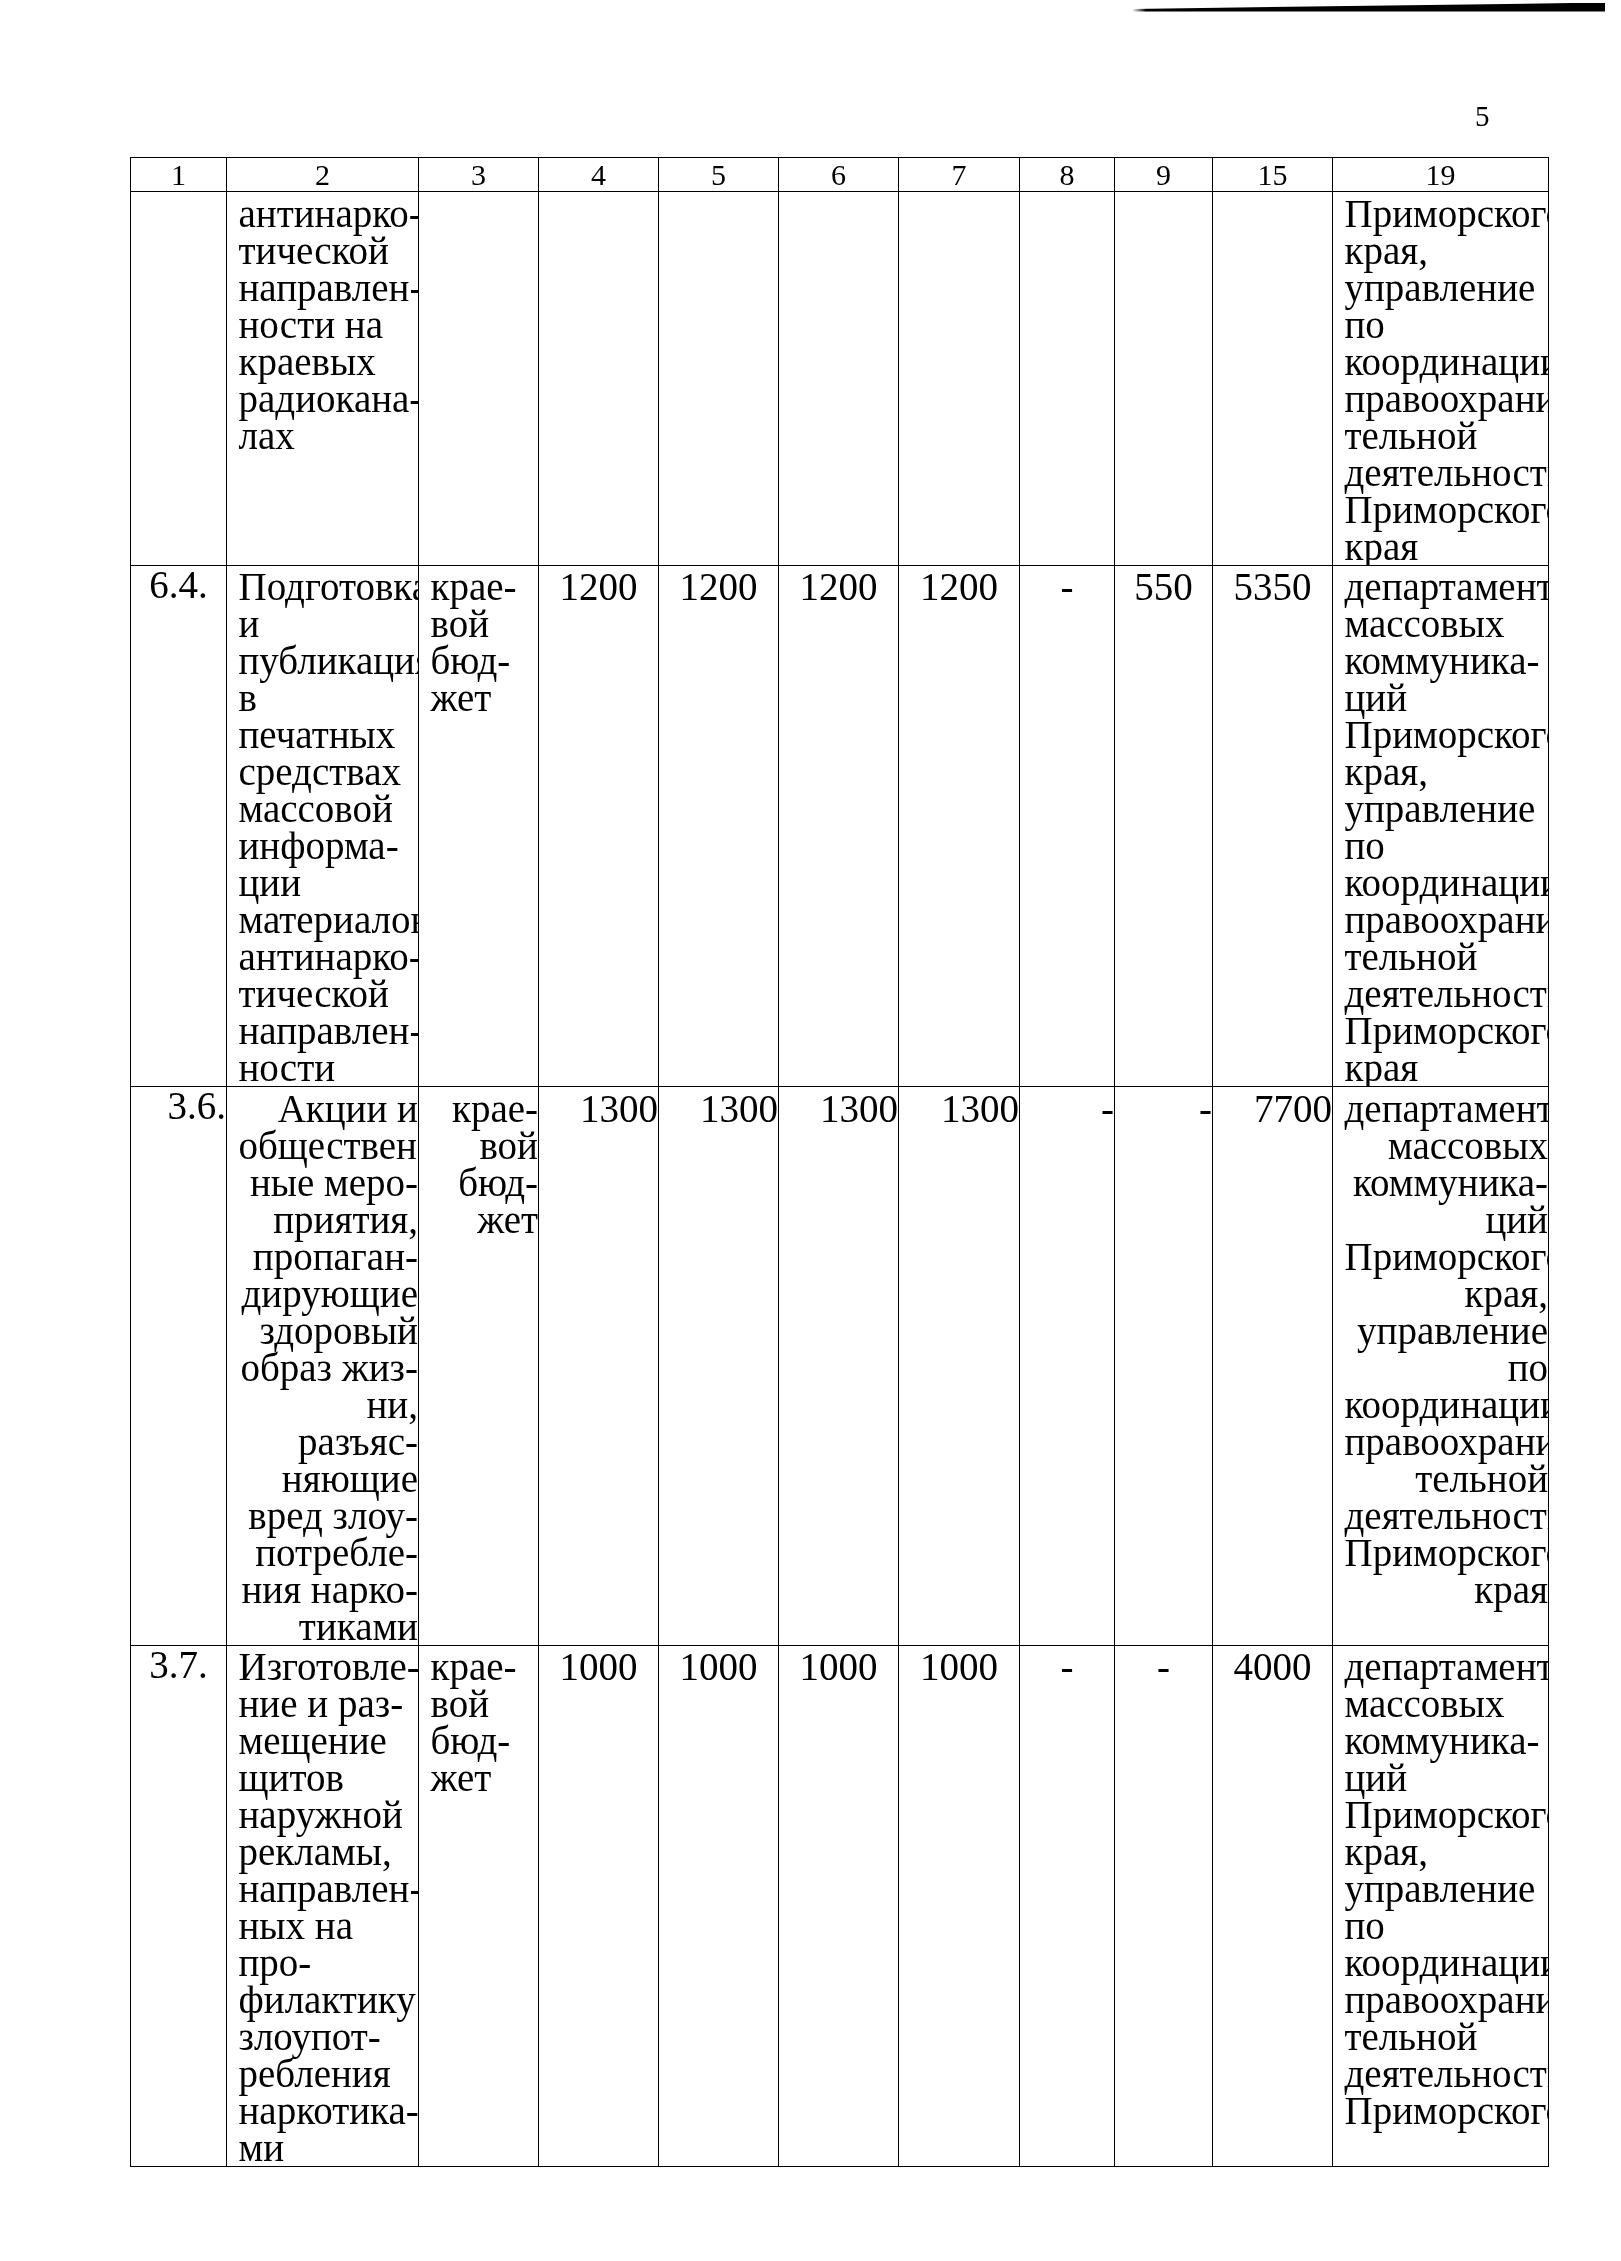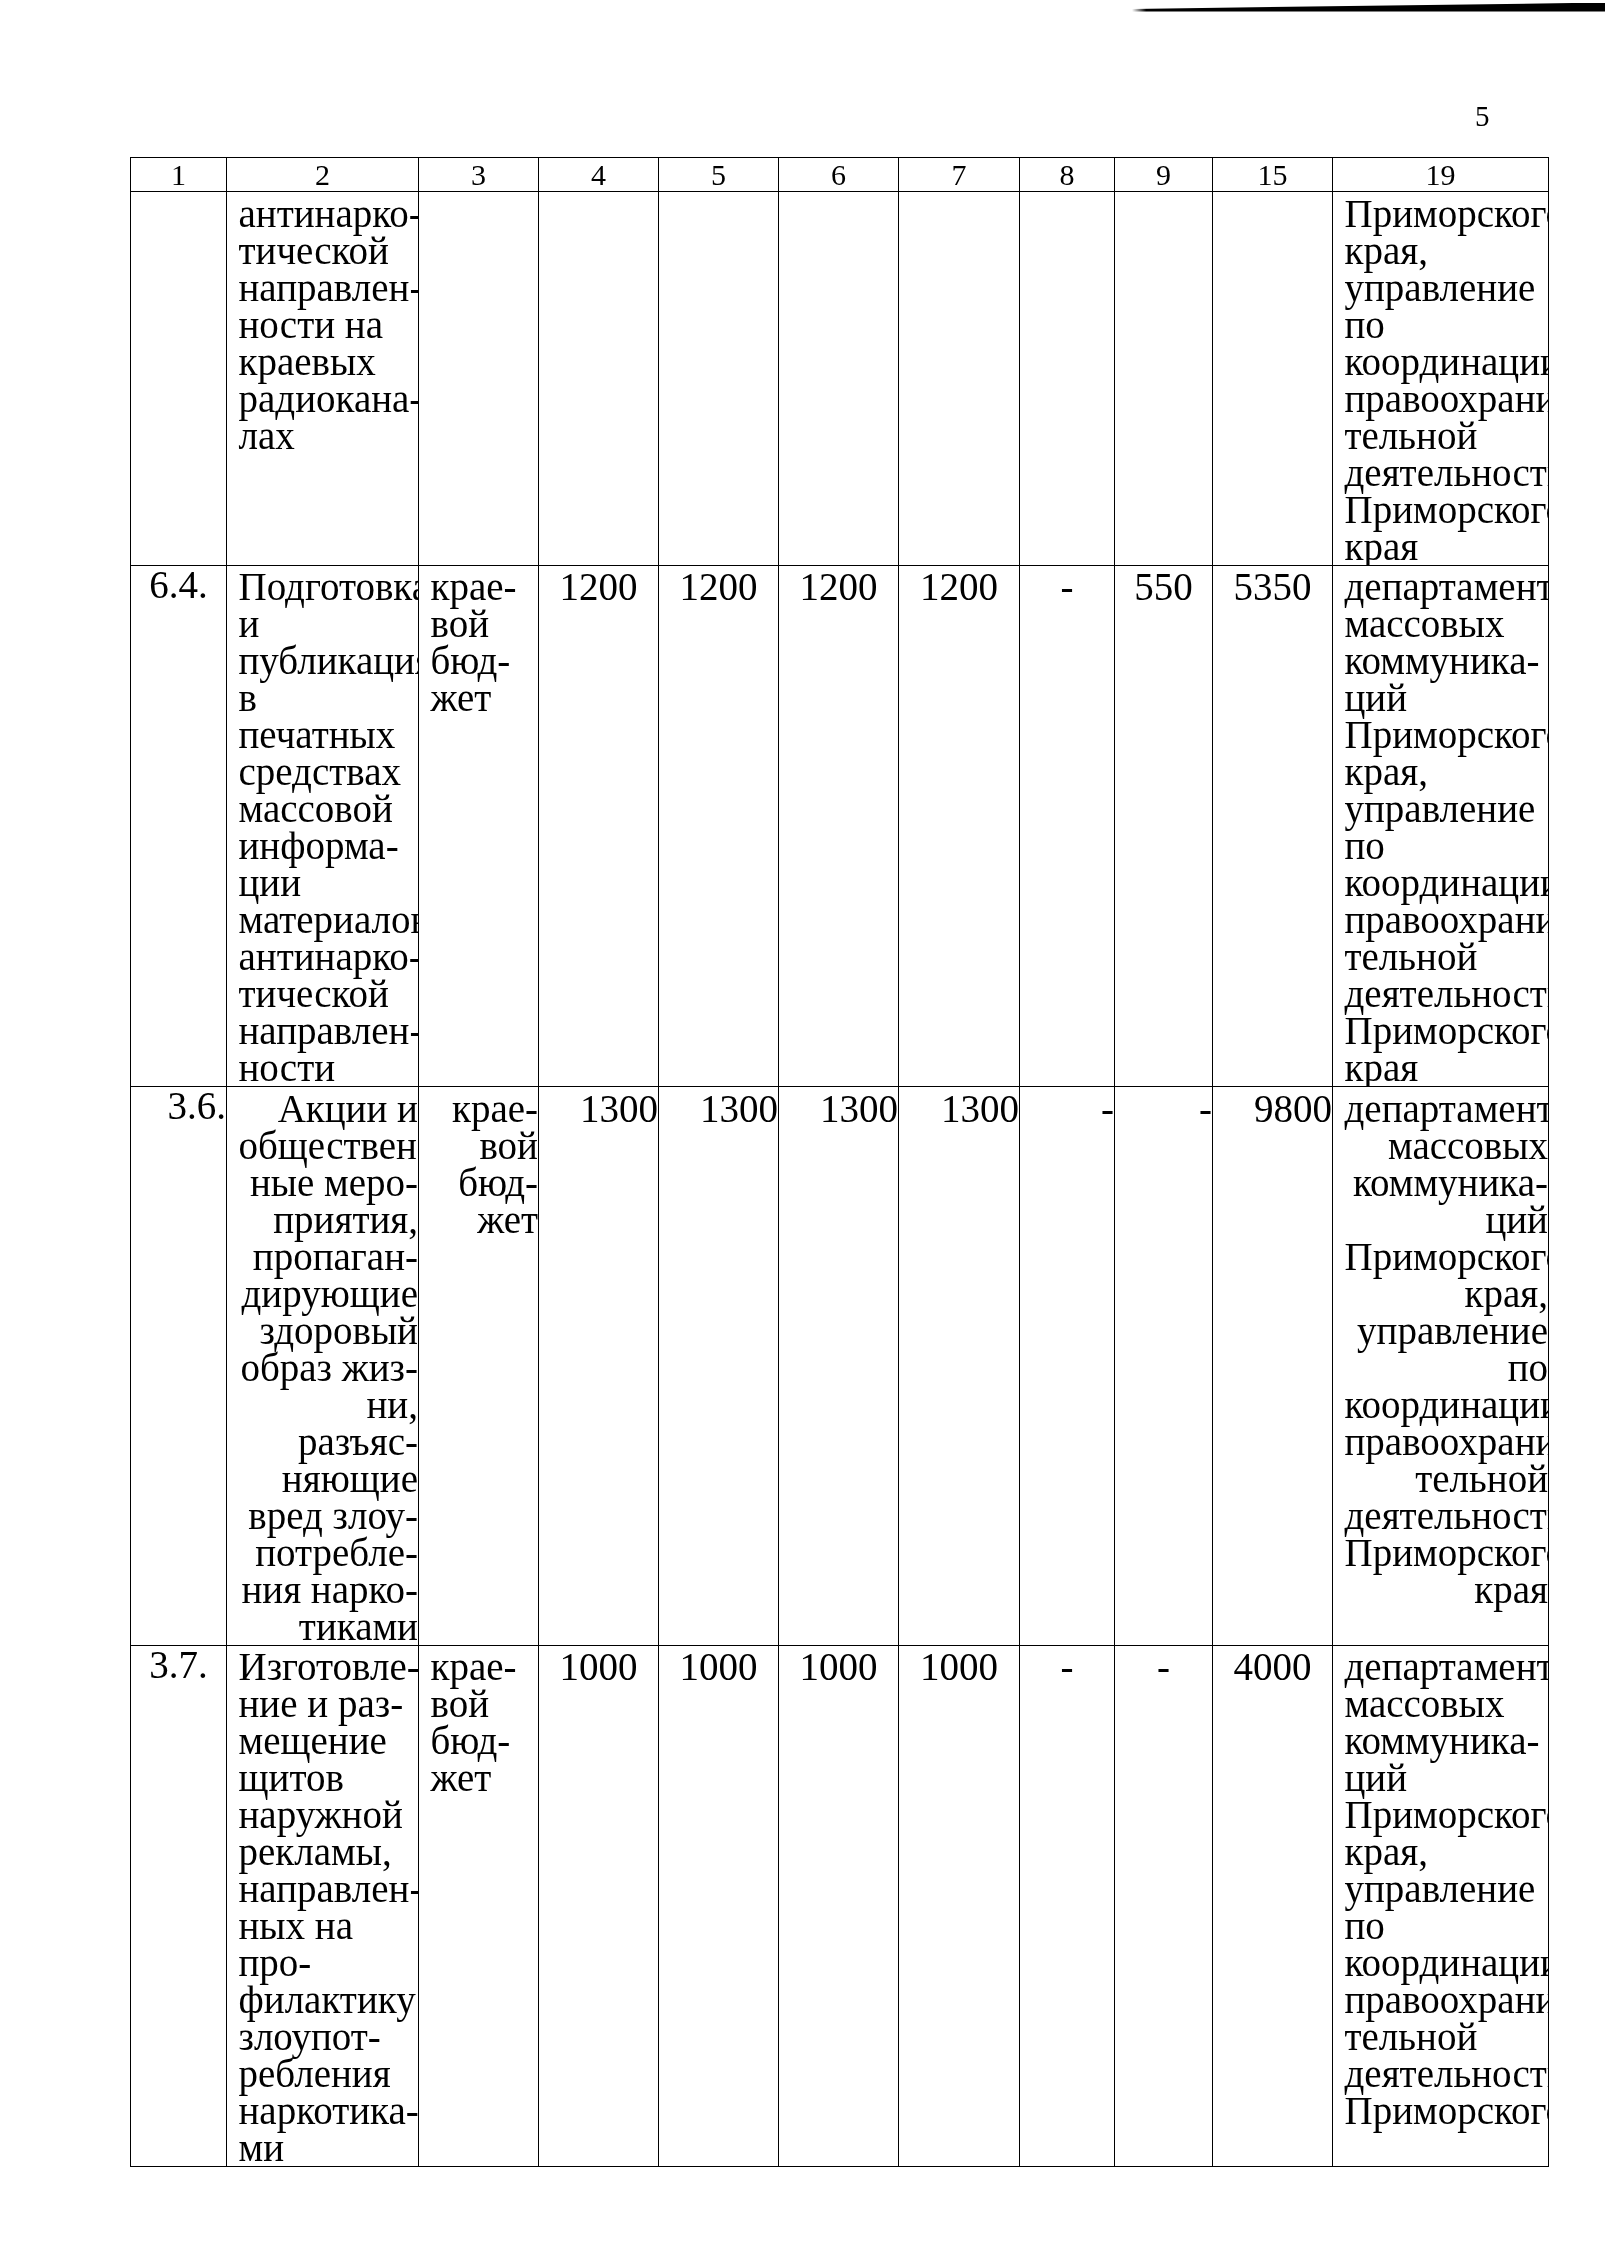--- a/index.html
+++ b/index.html
@@ -167,21 +167,21 @@
     <td class="c3">крае-
 вой
 бюд-
 жет</td>
     <td class="num">1300</td>
     <td class="num">1300</td>
     <td class="num">1300</td>
     <td class="num">1300</td>
     <td class="num">-</td>
     <td class="num">-</td>
-    <td class="num">9800</td>
+    <td class="num">7700</td>
     <td class="c11">департамент
 массовых
 коммуника-
 ций
 Приморского
 края,
 управление
 по
 координации
 правоохрани-

